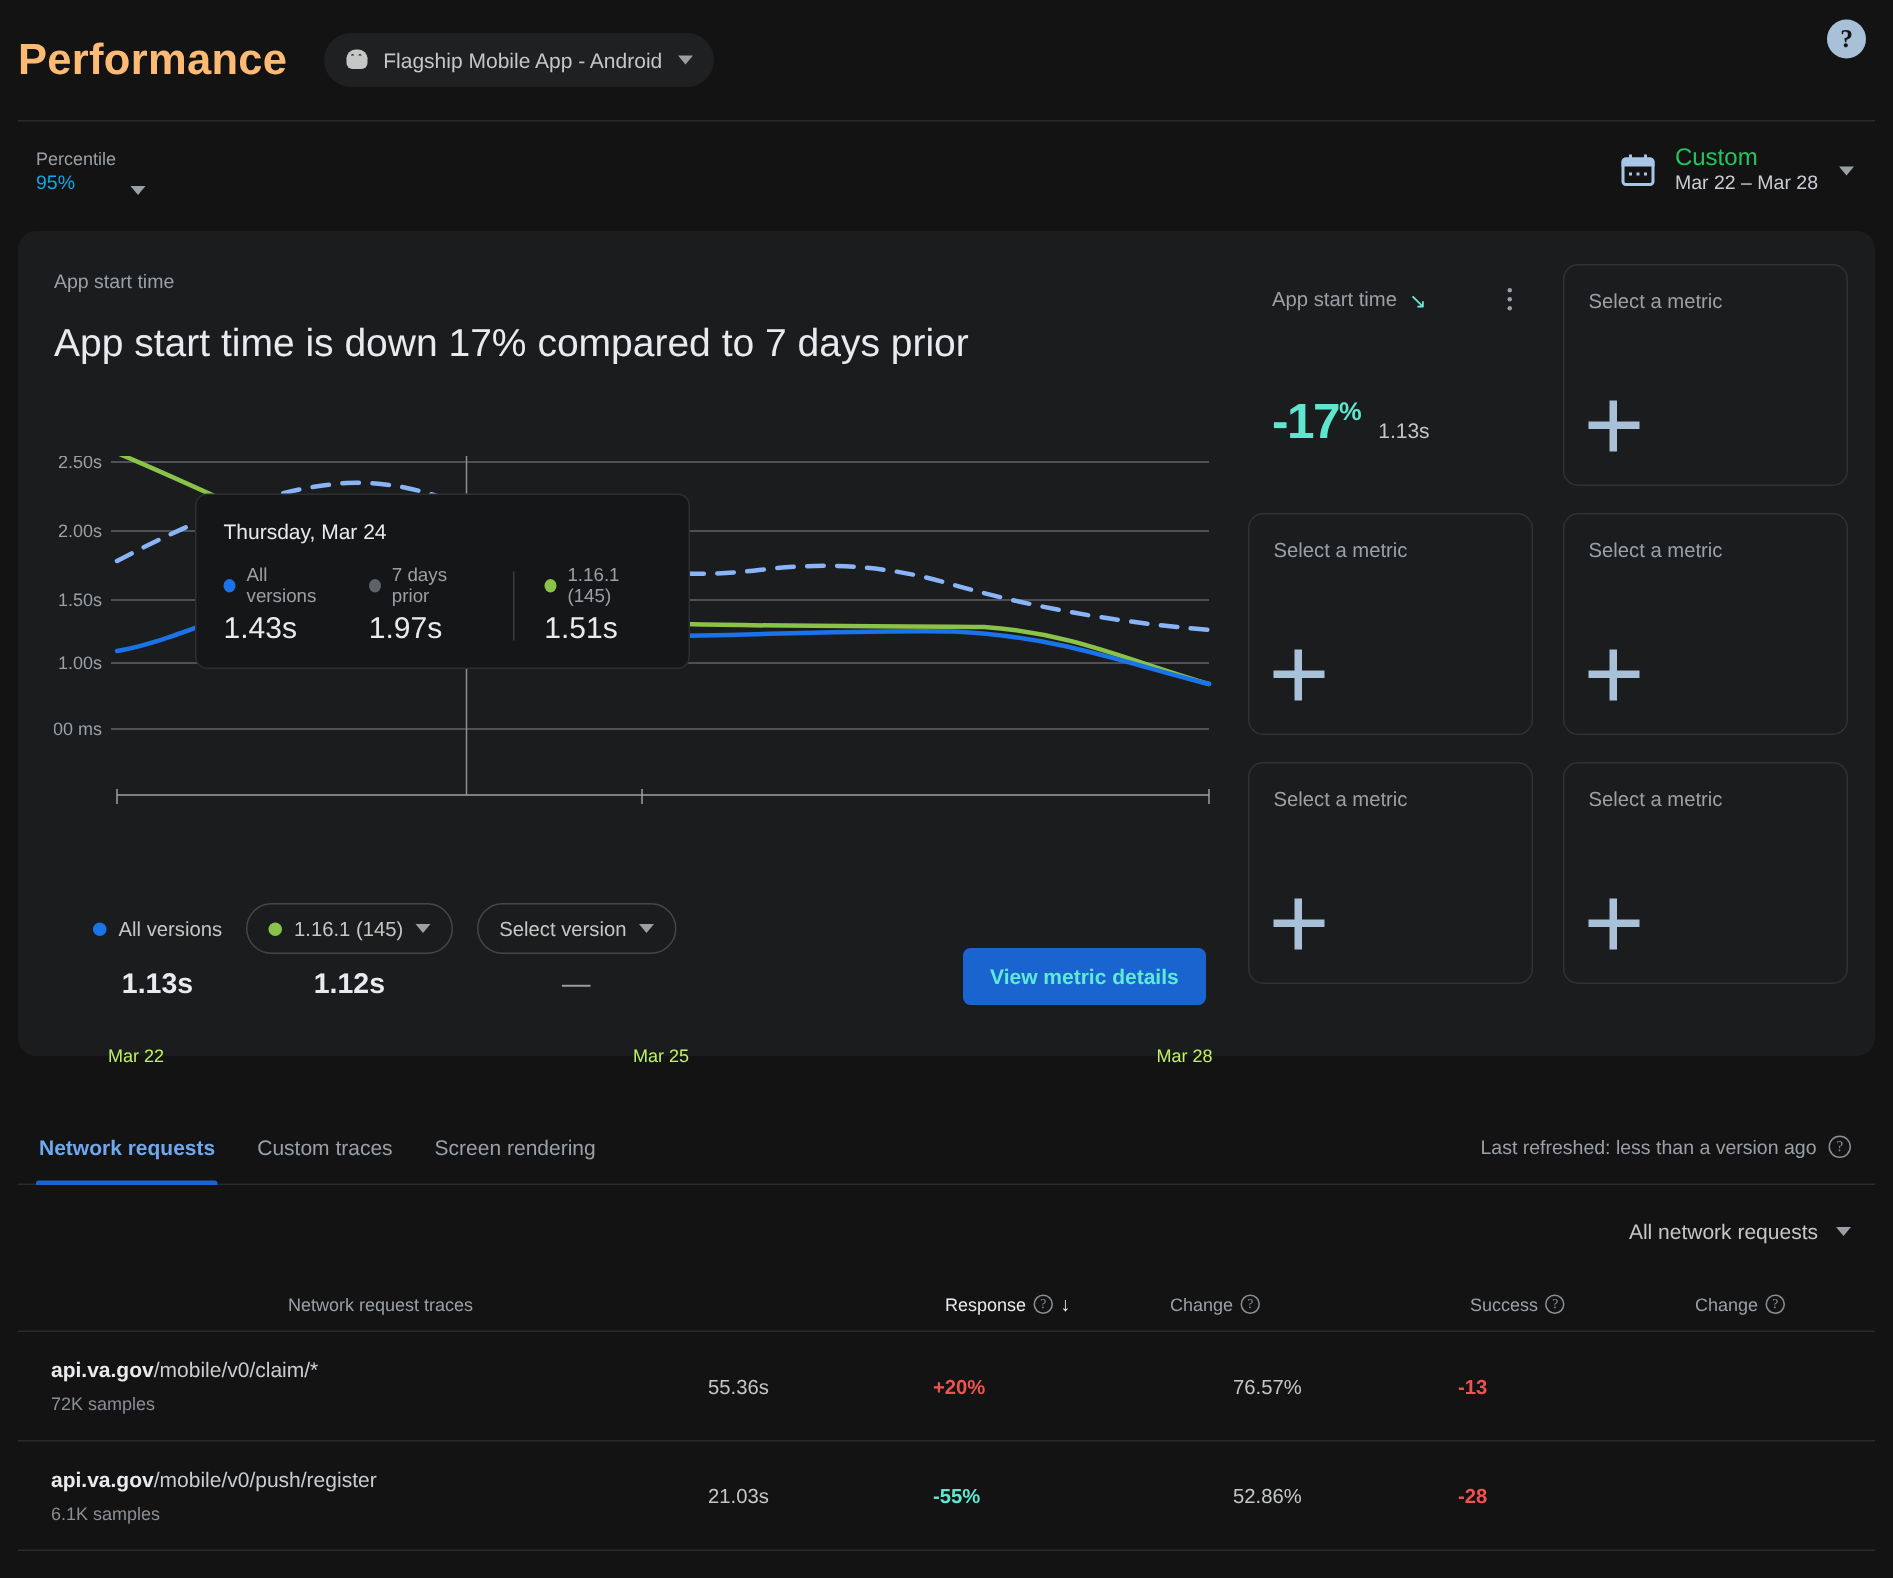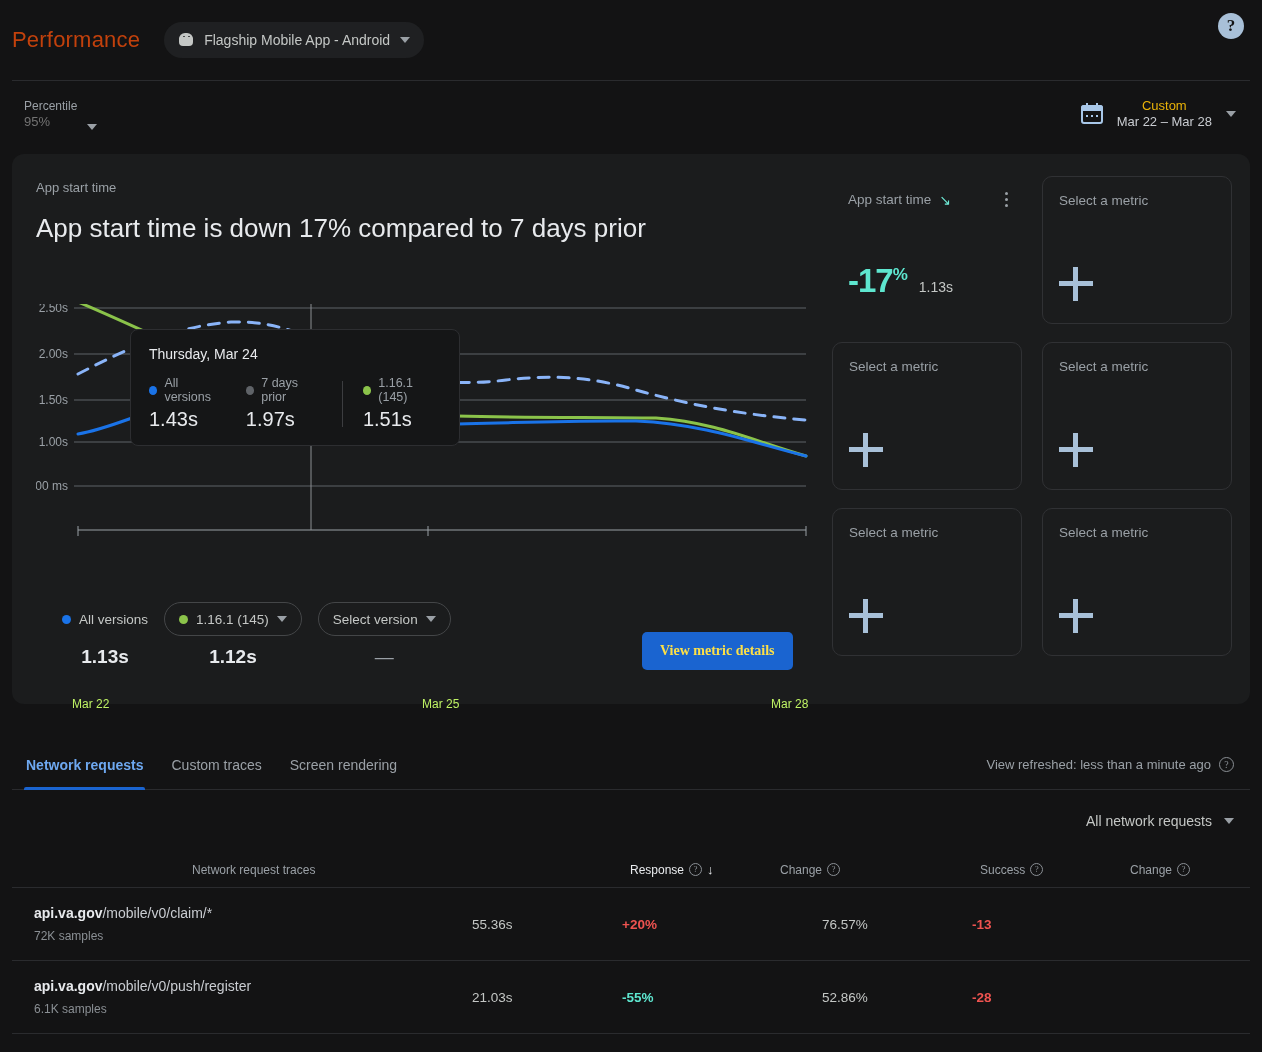--- a/index.html
+++ b/index.html
@@ -8,21 +8,21 @@
     background: #131314;
     font-family: "Liberation Sans", sans-serif;
     color: #e3e3e3;
     overflow: hidden;
   }
   .app { position: relative; width: 1262px; height: 1052px; }
 
   
   .topbar { height: 80px; display: flex; align-items: center; padding: 0 14px 0 12px; }
   .page-title {
-    font-size: 22px; font-weight: 400; color: #c2410c; letter-spacing: .2px;
+    font-size: 29px; font-weight: 700; color: #fdba74; letter-spacing: .2px;
   }
   .app-chip {
     display: flex; align-items: center; gap: 10px;
     margin-left: 24px; height: 36px; padding: 0 14px 0 14px;
     background: #1f2022; border-radius: 18px; cursor: pointer;
   }
   .app-chip .label { font-size: 14px; color: #c4c7c5; }
   .android-icon { width: 16px; height: 14px; position: relative; display:block; }
   .android-icon .body {
     position:absolute; left:1px; top:4px; width:14px; height:9px;
@@ -50,36 +50,36 @@
     cursor: pointer; font-family: "Liberation Serif", serif;
   }
 
   
   .filterbar {
     height: 66px; border-top: 1px solid #2a2b2e;
     margin: 0 12px; display: flex; align-items: center; position: relative;
   }
   .percentile { display: flex; align-items: flex-end; gap: 10px; padding-left: 12px; cursor: pointer;}
   .percentile .pl { font-size: 12px; color: #9aa0a6; line-height: 16px; }
-  .percentile .pv { font-size: 13px; color: #737373; line-height: 16px; }
+  .percentile .pv { font-size: 13px; color: #0ea5e9; line-height: 16px; }
   .percentile .stack { display: flex; flex-direction: column; }
   .daterange {
     position: absolute; right: 14px; display: flex; align-items: center; gap: 14px; cursor: pointer;
   }
   .cal-icon { width: 22px; height: 22px; position: relative; }
   .cal-icon .frame {
     position:absolute; inset:2px 0 0 0; border: 2px solid #a8c7e8; border-radius: 3px; height: 19px;
   }
   .cal-icon .bar { position:absolute; left:0; top:2px; width:22px; height:6px; background:#a8c7e8; border-radius:3px 3px 0 0;}
   .cal-icon .t1, .cal-icon .t2 { position:absolute; top:0px; width:2px; height:4px; background:#a8c7e8; }
   .cal-icon .t1{ left:5px; } .cal-icon .t2{ right:5px; }
   .cal-icon .dots { position:absolute; left:5px; top:12px; display:flex; gap:2.5px;}
   .cal-icon .dots i { width:2.5px; height:2.5px; background:#a8c7e8; display:block; }
   .daterange .stack { display:flex; flex-direction:column; }
-  .daterange .dl { font-size: 13px; color: #eab308; line-height: 16px; text-align: center; }
+  .daterange .dl { font-size: 16px; color: #22c55e; line-height: 16px; }
   .daterange .dv { font-size: 13px; color: #c9ccd1; line-height: 16px; }
 
   
   .main-card {
     margin: 8px 12px 0 12px; height: 550px;
     background: #1b1c1d; border-radius: 12px; position: relative; display: flex;
   }
   .chart-pane { width: 820px; position: relative; padding: 26px 0 0 24px; }
   .metric-label { font-size: 13px; color: #9aa0a6; }
   .headline { font-size: 26px; color: #e8eaed; font-weight: 400; margin-top: 18px; }
@@ -94,23 +94,23 @@
   .legend { position: absolute; left: 50px; top: 448px; display: flex; align-items: flex-start; gap: 16px; }
   .legend-item { display: flex; flex-direction: column; align-items: center; }
   .legend-top { display:flex; align-items:center; gap: 8px; height: 34px; }
   .legend-top.chip { border:1px solid #444648; border-radius: 17px; padding: 0 14px; cursor:pointer; }
   .dot { width: 9px; height: 9px; border-radius: 50%; display:block; }
   .legend-name { font-size: 13.5px; color: #c4c7c5; }
   .legend-val { font-size: 19px; font-weight: 700; color: #e8eaed; margin-top: 10px; }
   .legend-val.dash { color: #9aa0a6; font-weight: 400; }
   .btn-primary {
     position: absolute; left: 630px; top: 478px;
-    background: #1a64d0; color: #fde047; border: none; border-radius: 5px;
+    background: #1a64d0; color: #5eead4; border: none; border-radius: 5px;
     font-size: 14px; font-weight: 700; padding: 11px 18px; cursor: pointer;
-    font-family: Liberation Serif, serif;
+    font-family: Liberation Sans, sans-serif;
   }
 
   
   .tooltip {
     position: absolute; left: 118px; top: 175px; width: 330px; height: 117px;
     background: #151617; border: 1px solid #2d2e31; border-radius: 8px;
     padding: 16px 18px; z-index: 5;
   }
   .tt-date { font-size: 14px; color: #e8eaed; }
   .tt-rows { display: flex; align-items: center; margin-top: 14px; }
@@ -382,21 +382,21 @@
         <div class="plus-icon"></div>
       </div>
     </div>
   </div>
 
   <div class="tabs-row">
     <div class="tab active">Network requests</div>
     <div class="tab">Custom traces</div>
     <div class="tab">Screen rendering</div>
     <div class="refresh-note">
-      <span>View refreshed: less than a minute ago</span>
+      <span>Last refreshed: less than a version ago</span>
       <span class="q-icon">?</span>
     </div>
   </div>
 
   <div class="search-row">
     <div class="filter-select">
       <span>All network requests</span>
       <span class="caret"></span>
     </div>
   </div>

